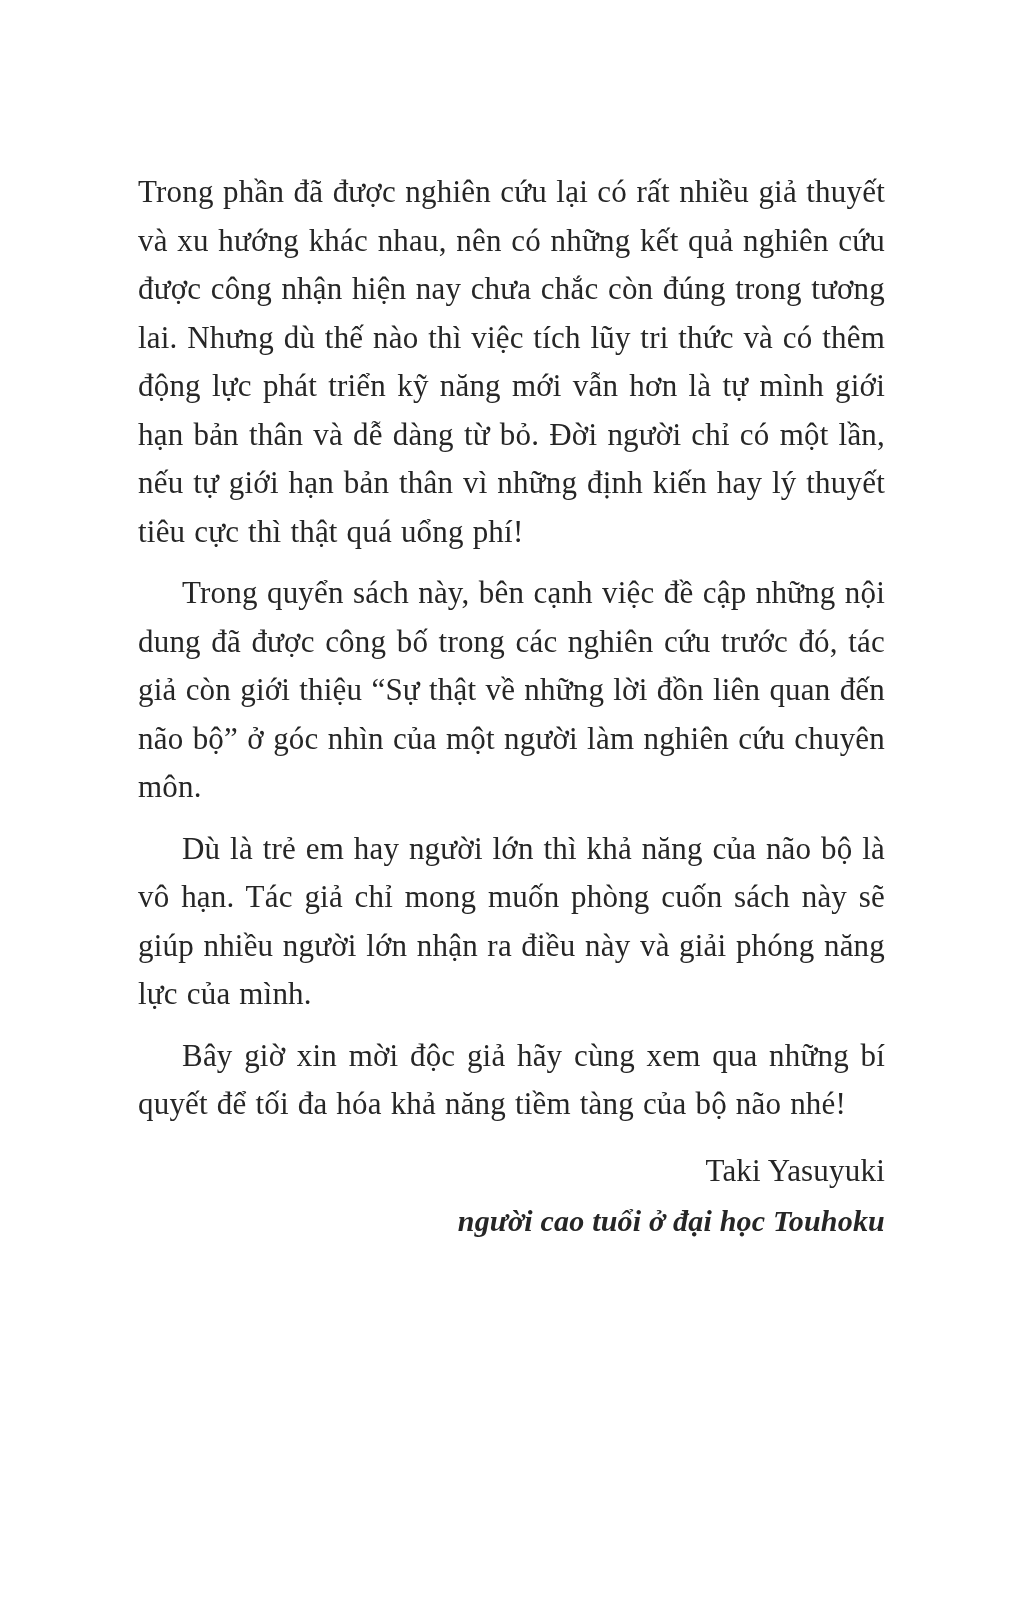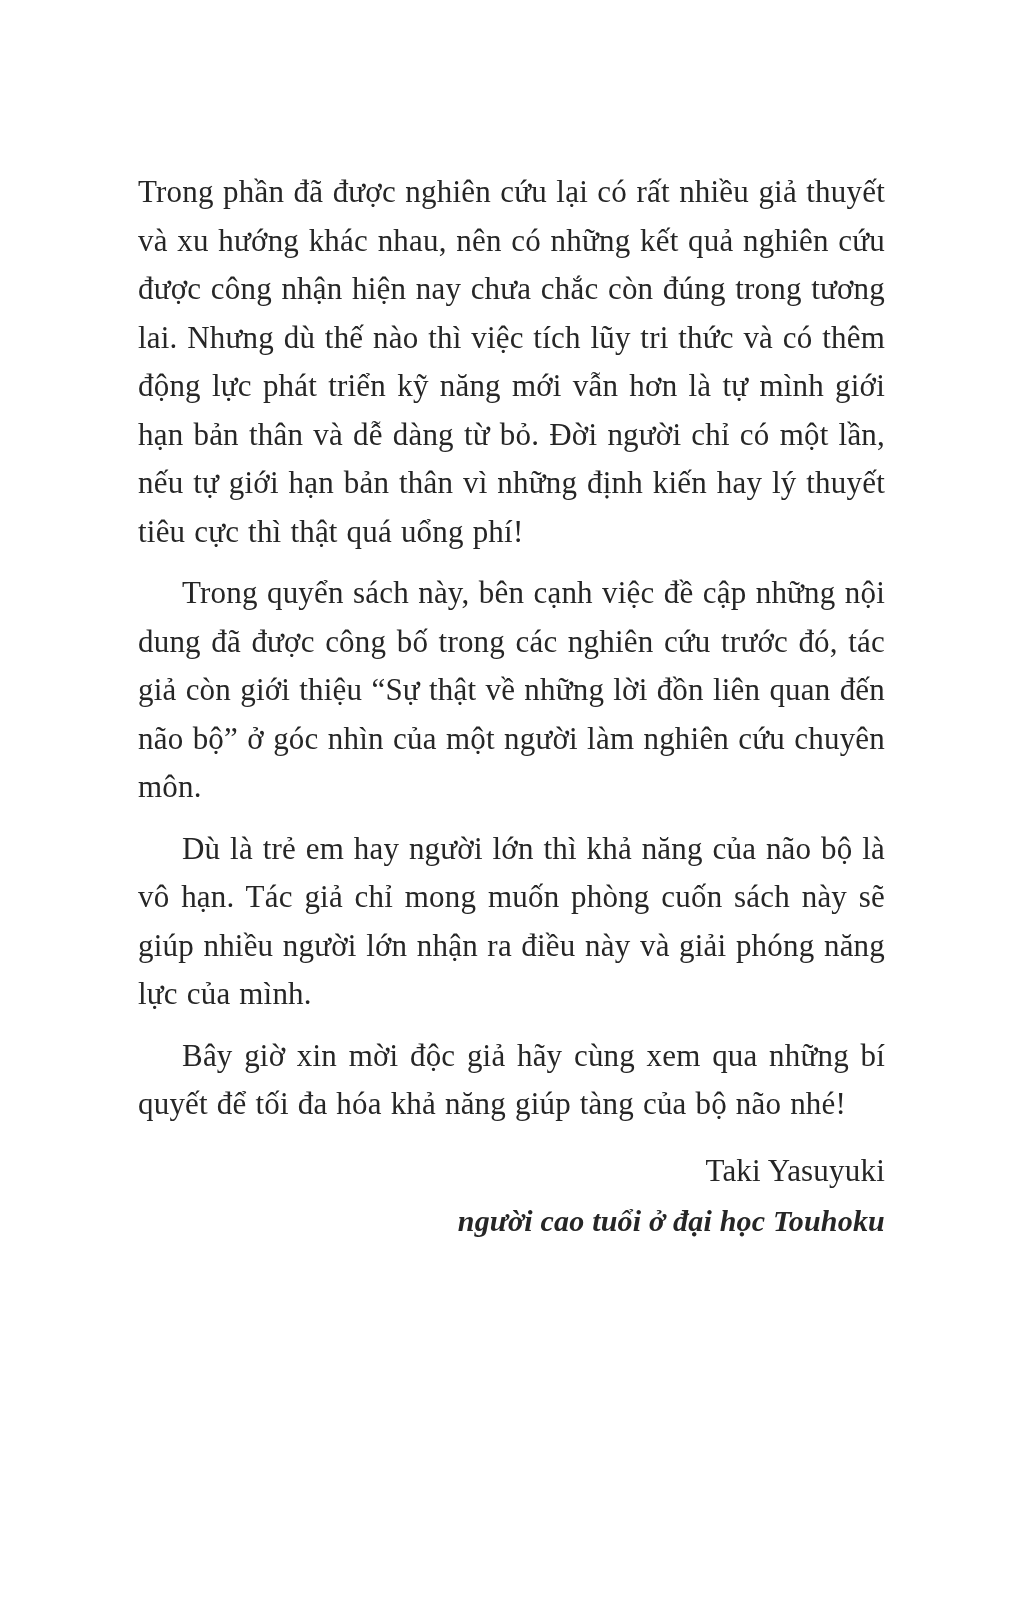--- a/index.html
+++ b/index.html
@@ -62,21 +62,21 @@
   }
 </style>
 </head>
 <body>
 
 <div class="page">
   <div class="content">
     <p class="body-par">Trong phần đã được nghiên cứu lại có rất nhiều giả thuyết và xu hướng khác nhau, nên có những kết quả nghiên cứu được công nhận hiện nay chưa chắc còn đúng trong tương lai. Nhưng dù thế nào thì việc tích lũy tri thức và có thêm động lực phát triển kỹ năng mới vẫn hơn là tự mình giới hạn bản thân và dễ dàng từ bỏ. Đời người chỉ có một lần, nếu tự giới hạn bản thân vì những định kiến hay lý thuyết tiêu cực thì thật quá uổng phí!</p>
     <p class="body-par indent">Trong quyển sách này, bên cạnh việc đề cập những nội dung đã được công bố trong các nghiên cứu trước đó, tác giả còn giới thiệu “Sự thật về những lời đồn liên quan đến não bộ” ở góc nhìn của một người làm nghiên cứu chuyên môn.</p>
     <p class="body-par indent">Dù là trẻ em hay người lớn thì khả năng của não bộ là vô hạn. Tác giả chỉ mong muốn phòng cuốn sách này sẽ giúp nhiều người lớn nhận ra điều này và giải phóng năng lực của mình.</p>
-    <p class="body-par indent">Bây giờ xin mời độc giả hãy cùng xem qua những bí quyết để tối đa hóa khả năng giúp tàng của bộ não nhé!</p>
+    <p class="body-par indent">Bây giờ xin mời độc giả hãy cùng xem qua những bí quyết để tối đa hóa khả năng tiềm tàng của bộ não nhé!</p>
 
     <div class="signature">
       <div class="sig-name">Taki Yasuyuki</div>
       <div class="sig-role">người cao tuổi ở đại học Touhoku</div>
     </div>
   </div>
 
   <div class="page-number">14</div>
 </div>
 

